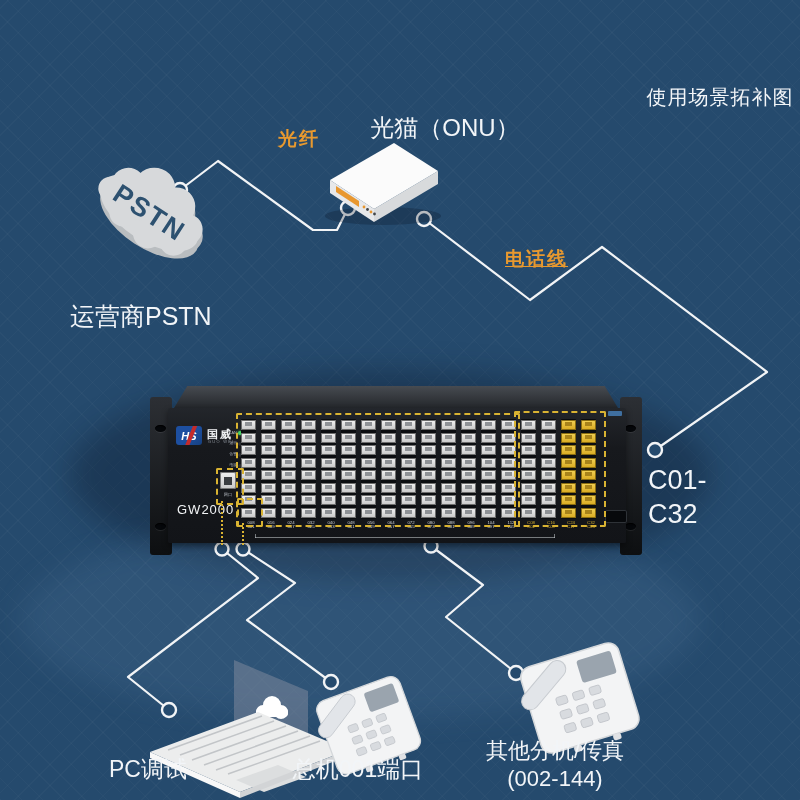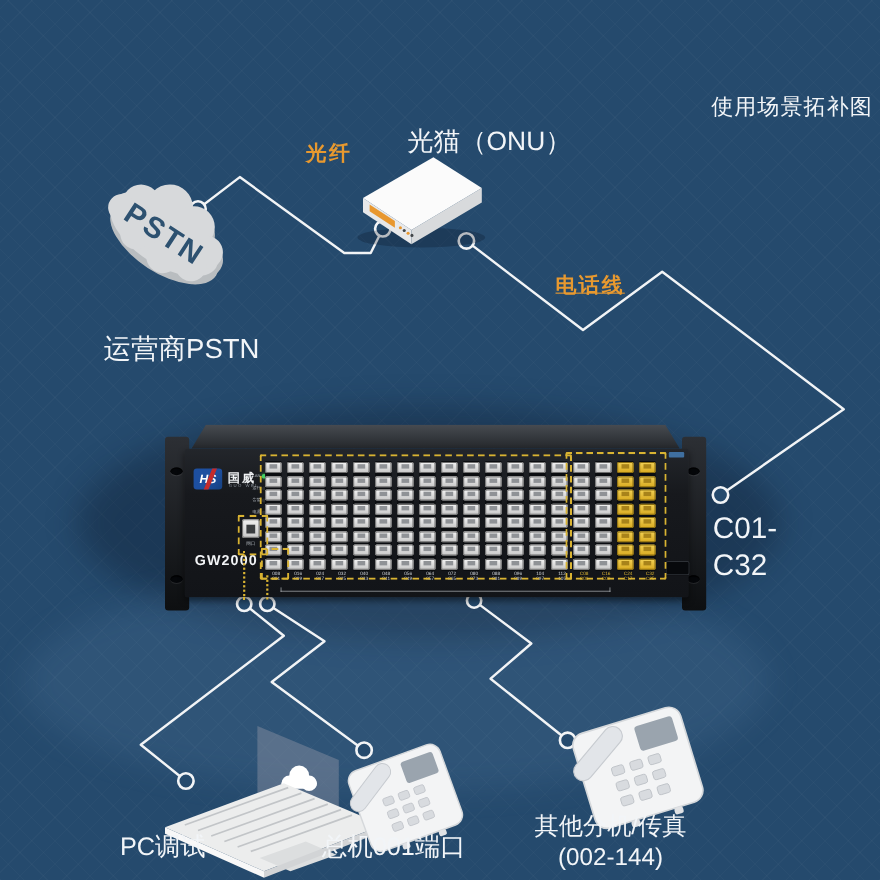--- a/index.html
+++ b/index.html
@@ -19,21 +19,21 @@
   svg{position:absolute;left:0;top:0;pointer-events:none;}
 
   .lbl{position:absolute;color:#f2f5f8;}
   #badge{position:absolute;left:650px;top:42px;width:138px;height:34px;border-radius:17px;
     background:#f7f8f9;display:flex;align-items:center;justify-content:center;
     color:#17324f;font-weight:bold;font-size:21px;letter-spacing:0.5px;}
   #badge-sub{left:640px;top:84px;width:160px;text-align:center;font-size:20px;letter-spacing:1px;}
   #onu-label{left:355px;top:112px;width:180px;font-size:24px;text-align:center;}
   #fiber-label{left:278px;top:100px;font-size:19px;color:#e8992f;font-weight:bold;letter-spacing:2px;margin-top:26px;}
   #phoneline-label{left:505px;top:246px;font-size:19px;color:#e8992f;font-weight:bold;letter-spacing:2px;text-decoration:underline;}
-  #pstn-label{left:70px;top:300px;width:190px;text-align:center;font-size:25px;}
+  #pstn-label{left:70px;top:300px;width:190px;font-size:25px;}
   #trunk-label{left:648px;top:464px;font-size:27px;line-height:1.25;
     font-family:Liberation Sans, sans-serif;}
   #pc-label{left:88px;top:754px;width:120px;text-align:center;font-size:23px;}
   #mainphone-label{left:278px;top:754px;width:160px;text-align:center;font-size:23px;}
   #extphone-label{left:465px;top:737px;width:180px;text-align:center;font-size:22px;line-height:1.25;}
 
   
   #device{position:absolute;left:150px;top:383px;width:494px;height:180px;}
   #device .topface{position:absolute;left:24px;top:3px;width:444px;height:22px;
     background:linear-gradient(#474b51,#24272b);
@@ -62,21 +62,21 @@
   #brand-sub{position:absolute;left:58px;top:57px;color:#8d949c;font-size:6px;transform:scale(0.65);transform-origin:left top;letter-spacing:2px;}
   #leds{position:absolute;left:66px;top:44px;width:26px;}
   .ledrow{display:flex;align-items:center;justify-content:flex-end;height:11px;}
   .ledrow .t{color:#b8bec5;font-size:6px;transform:scale(0.62);transform-origin:right center;margin-right:1px;}
   .ledrow .d{width:4px;height:4px;border-radius:50%;background:#2b2e32;box-shadow:0 0 1px #000;}
   .ledrow.on .d{background:#46d364;box-shadow:0 0 3px #46d364;}
   #rj45{position:absolute;left:70px;top:89px;width:16px;height:17px;border-radius:2px;
     background:linear-gradient(#f0f0f0,#c9c9c9);box-shadow:inset 0 0 0 1px #777;}
   #rj45::after{content:"";position:absolute;left:4px;top:5px;width:8px;height:8px;background:#3a3d40;}
   #rj45-lbl{position:absolute;left:68px;top:107px;width:20px;text-align:center;color:#aeb4ba;font-size:6px;transform:scale(0.7);}
-  #model{position:absolute;left:27px;top:119px;color:#f2f4f6;font-size:13px;font-weight:bold;letter-spacing:1px;}
+  #model{position:absolute;left:27px;top:119px;color:#f2f4f6;font-size:13px;font-weight:normal;letter-spacing:1px;}
   #slot{position:absolute;left:455px;top:127px;width:22px;height:13px;border-radius:2px;background:#07090c;box-shadow:inset 0 0 0 1px #2e3237;}
   #chip{position:absolute;left:458px;top:28px;width:14px;height:5px;background:#3f6fa0;border-radius:1px;}
 
   #port-grid{position:absolute;left:91px;top:36px;width:360px;height:98px;display:flex;}
   .pcol{width:15px;margin-right:5px;height:98px;display:flex;flex-direction:column;justify-content:space-between;
     background:#0b0d10;border-radius:1px;padding:1px 0;}
   .port{width:15px;height:10px;border-radius:1.5px;background:linear-gradient(#f4f4f4,#c6c6c6);
     box-shadow:inset 0 0 0 1px #6c6c6c;position:relative;}
   .port::after{content:"";position:absolute;left:4px;top:2px;width:7px;height:4px;background:#8f9296;}
   .pcol.gold .port{background:linear-gradient(#f3d257,#d8a91f);box-shadow:inset 0 0 0 1px #8a6d10;}

